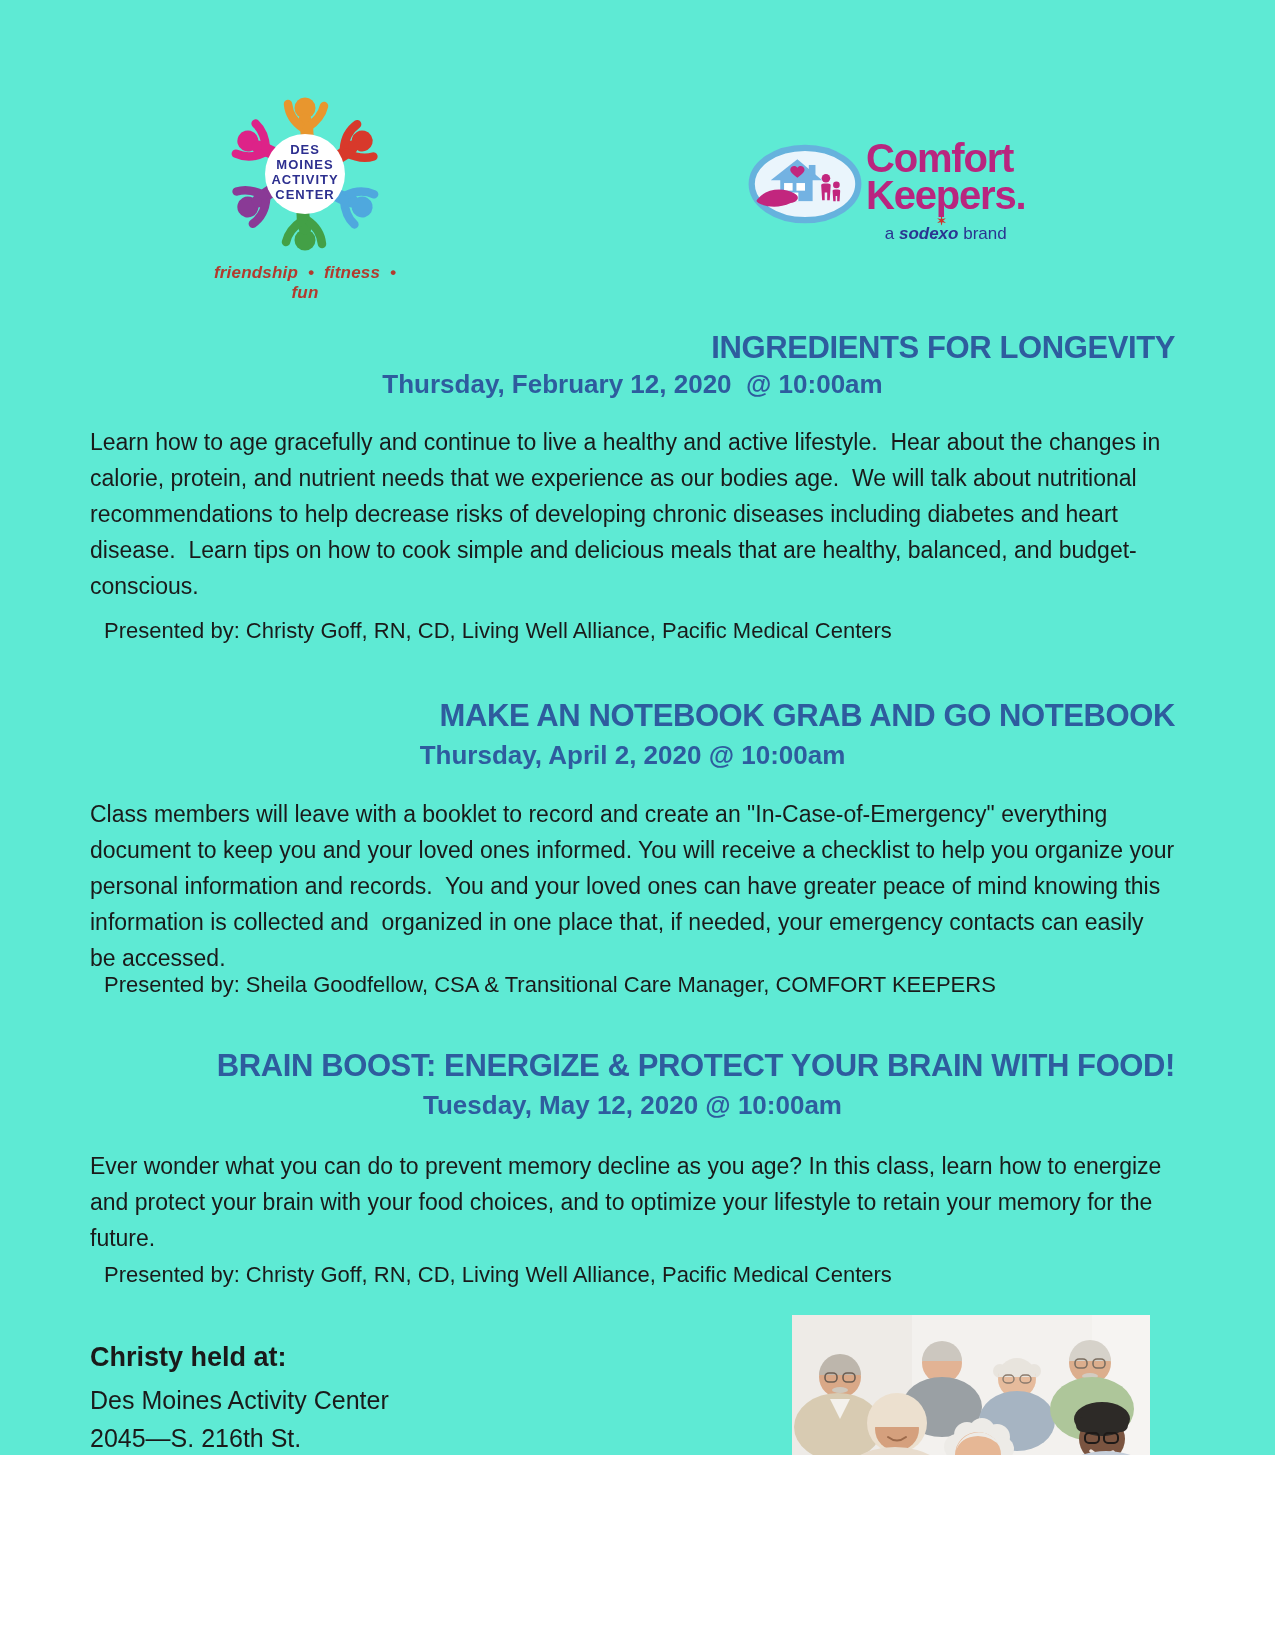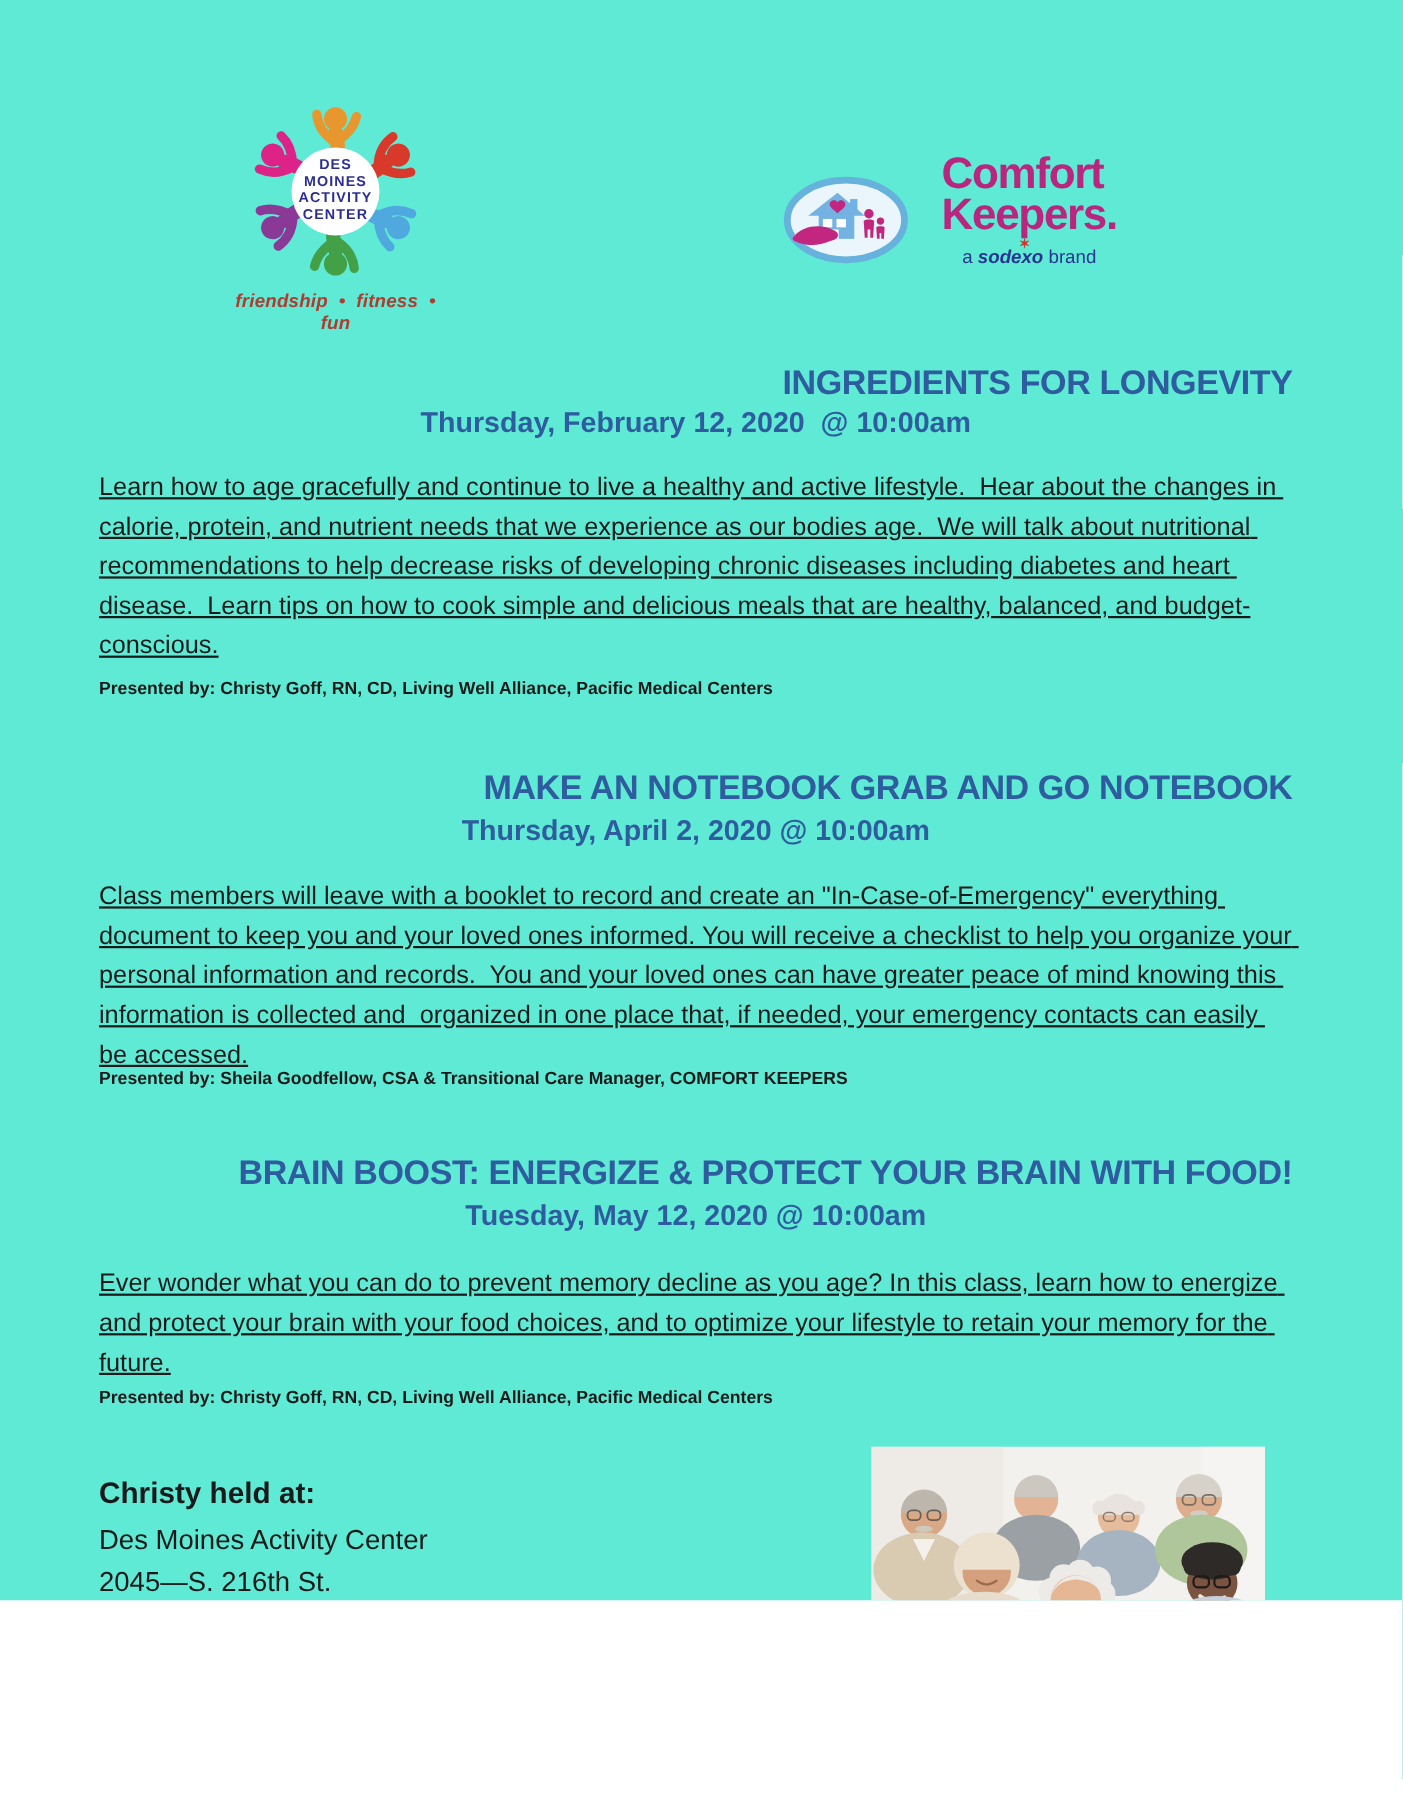--- a/index.html
+++ b/index.html
@@ -4,33 +4,33 @@
 <style>
   html,body{margin:0;padding:0;background:#ffffff;}
   .page{position:relative;width:1275px;height:1455px;background:#5eead4;overflow:hidden;
         font-family:"Liberation Sans",sans-serif;color:#1a1a1a;}
   .abs{position:absolute;}
 
   
   .dmac-logo{left:205px;top:92px;width:200px;text-align:center;}
   .dmac-tagline{margin-top:3px;font-size:17px;font-weight:700;font-style:italic;
                 color:#b23a2e;letter-spacing:.2px;white-space:pre-wrap;}
-  .ck-logo{left:710px;top:140px;display:flex;align-items:flex-end;gap:28px;}
+  .ck-logo{left:746px;top:140px;display:flex;align-items:flex-start;gap:2px;}
   .ck-wordmark{line-height:37px;font-size:40px;font-weight:700;color:#b9257f;letter-spacing:-1.2px;}
   .ck-sub{margin-top:10px;text-align:center;font-size:17px;color:#2a3490;}
   .ck-sub .sodexo-brand{position:relative;font-weight:700;font-style:italic;}
   .ck-sub .star{position:absolute;top:-10px;right:12px;font-size:12px;color:#d0342c;font-style:normal;}
 
   
   .heading{left:90px;width:1085px;text-align:right;color:#2e5c9e;font-weight:700;
            font-size:31px;letter-spacing:-.4px;white-space:pre-wrap;}
   .date{left:90px;width:1085px;text-align:center;color:#2e5c9e;font-weight:700;
         font-size:26px;white-space:pre-wrap;}
-  .para{left:90px;width:1085px;font-size:23px;line-height:36px;white-space:pre-wrap;text-decoration:underline;}
-  .presented{left:90px;width:1085px;font-size:16px;font-weight:700;white-space:pre-wrap;}
+  .para{left:90px;width:1085px;font-size:23px;line-height:36px;white-space:pre-wrap;}
+  .presented{left:104px;width:1085px;font-size:22px;font-weight:400;white-space:pre-wrap;}
 
   
   .held-label{left:90px;font-size:27px;font-weight:700;}
   .addr{left:90px;font-size:25px;white-space:pre-wrap;}
   .register{left:90px;font-size:27px;font-weight:700;color:#a12020;}
   .photo{left:792px;top:1315px;width:358px;height:232px;}
 </style>
 </head>
 <body>
 

